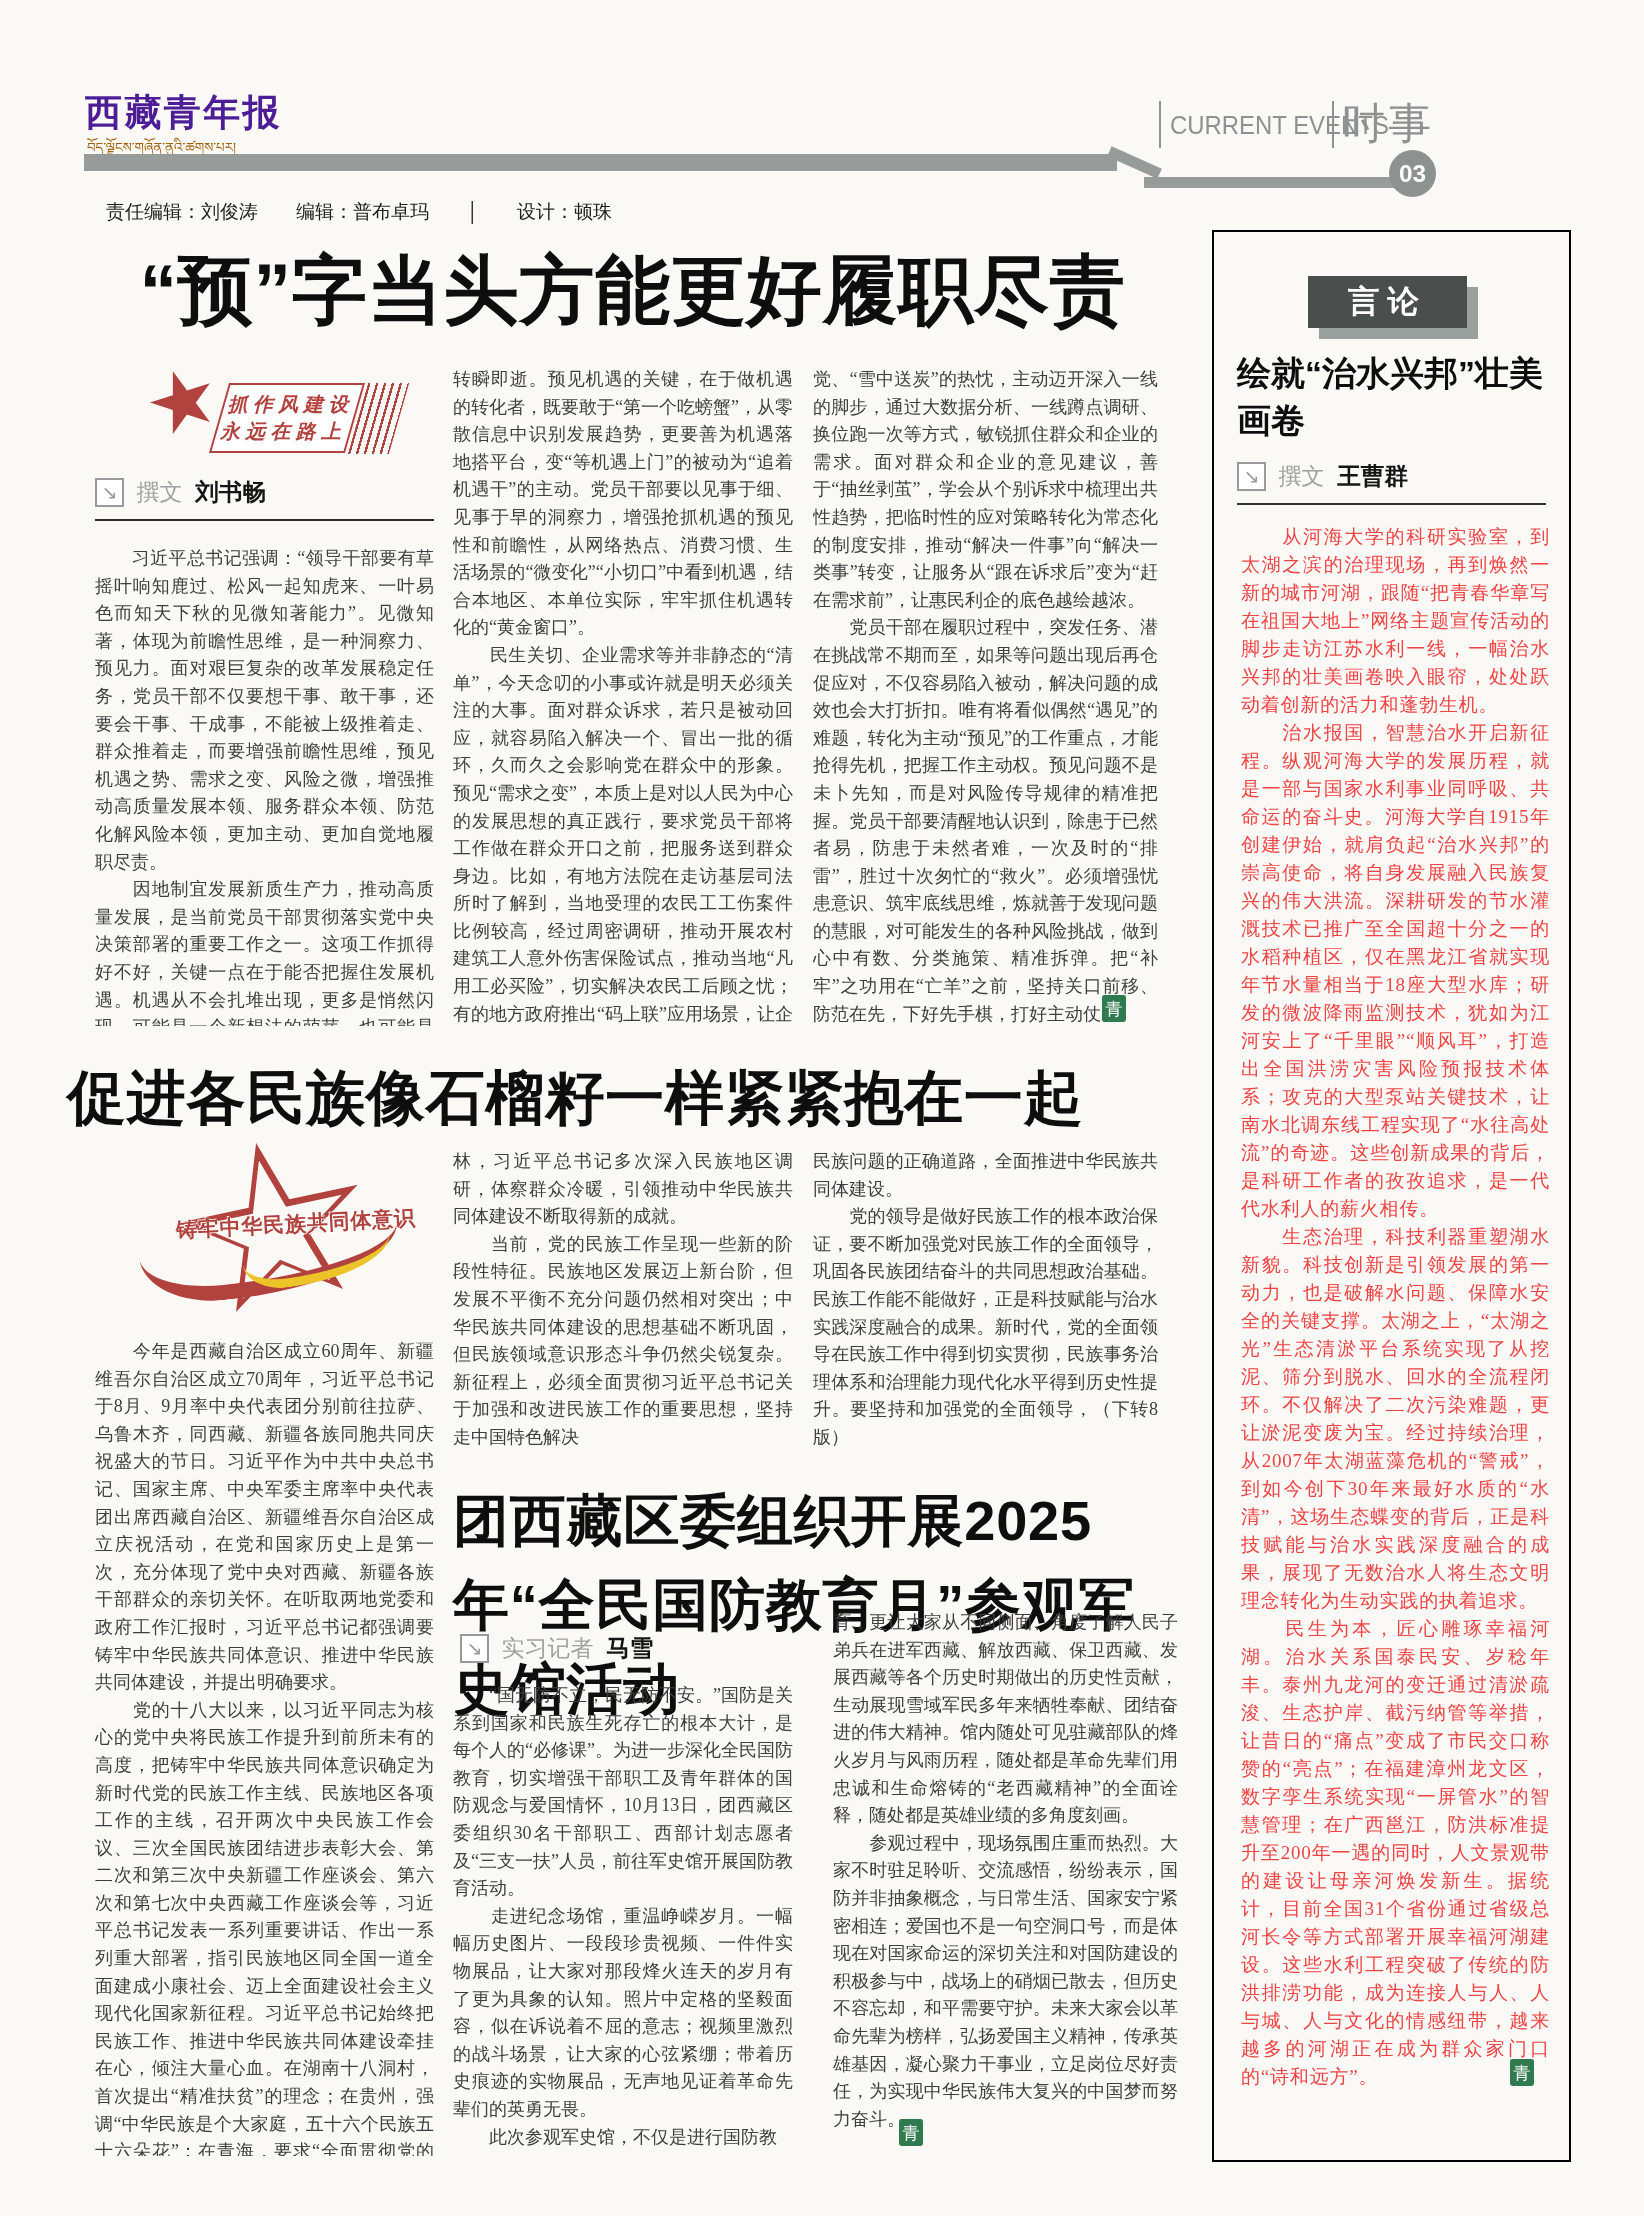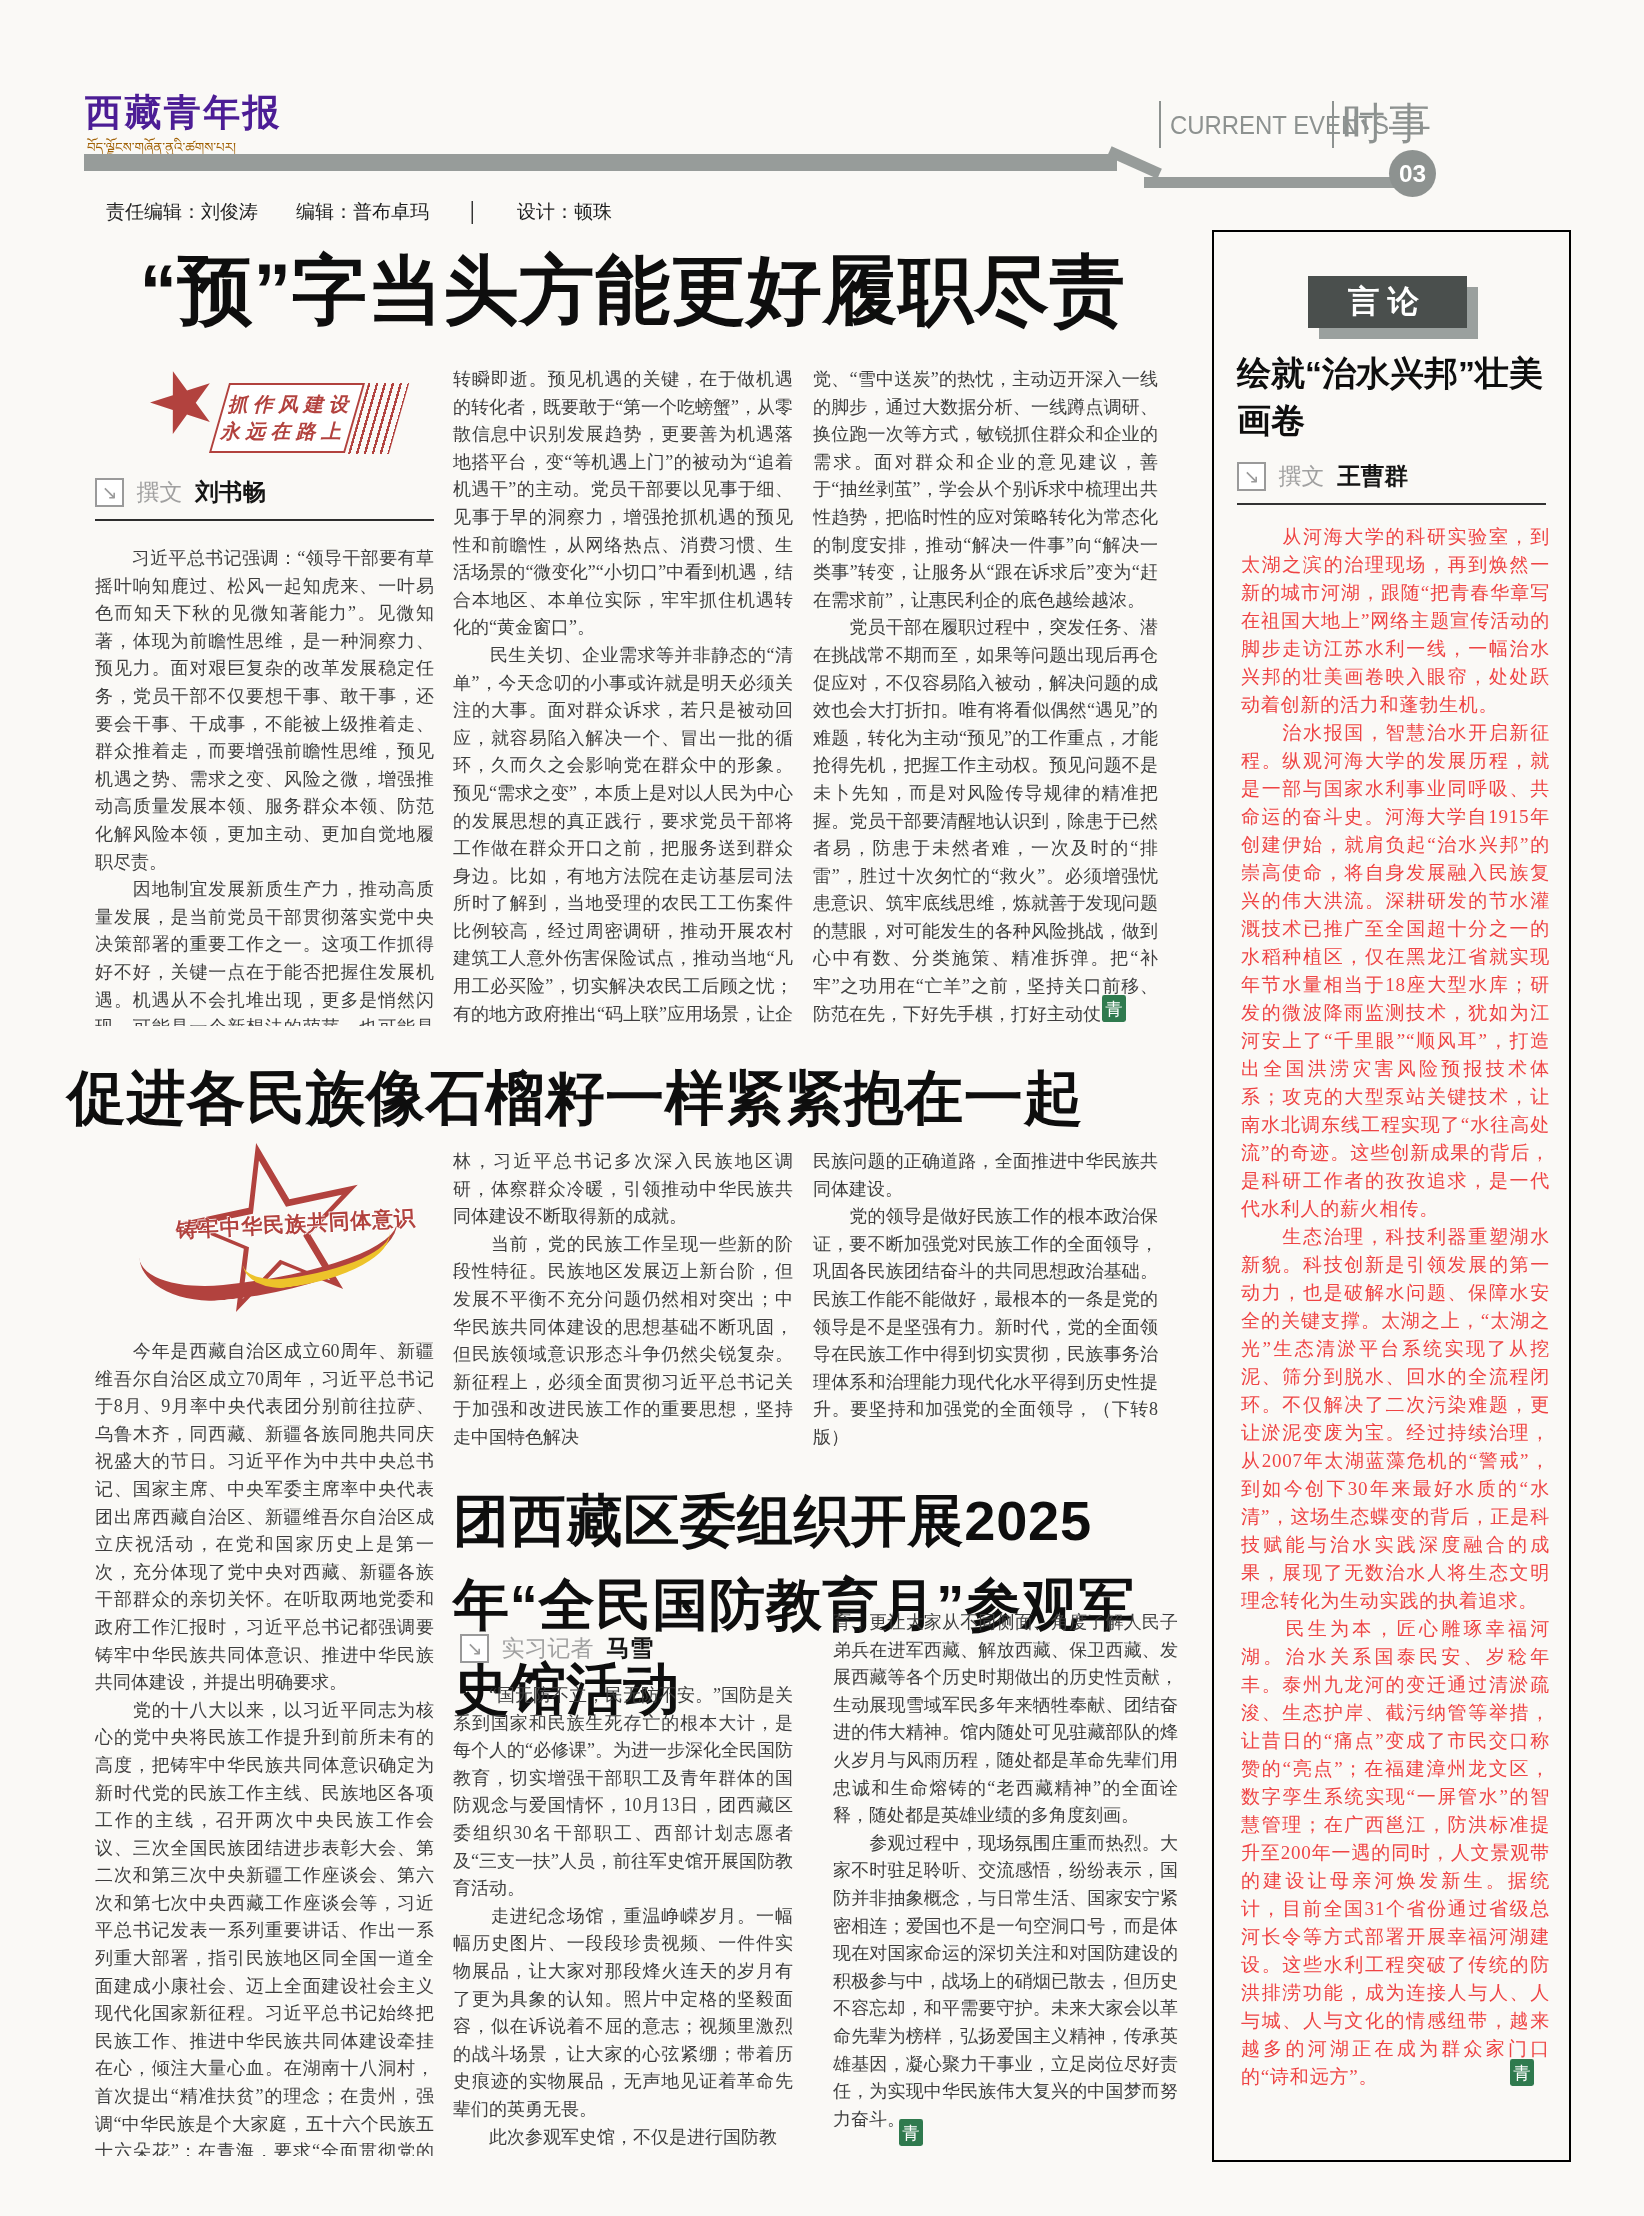--- a/index.html
+++ b/index.html
@@ -135,21 +135,21 @@
   <div class="swoosh-red"></div>
   <div class="swoosh-yellow"></div>
   <div class="stext">铸牢中华民族共同体意识</div>
 </div>
 
 <div class="abs coltext a2c1">　　今年是西藏自治区成立60周年、新疆维吾尔自治区成立70周年，习近平总书记于8月、9月率中央代表团分别前往拉萨、乌鲁木齐，同西藏、新疆各族同胞共同庆祝盛大的节日。习近平作为中共中央总书记、国家主席、中央军委主席率中央代表团出席西藏自治区、新疆维吾尔自治区成立庆祝活动，在党和国家历史上是第一次，充分体现了党中央对西藏、新疆各族干部群众的亲切关怀。在听取两地党委和政府工作汇报时，习近平总书记都强调要铸牢中华民族共同体意识、推进中华民族共同体建设，并提出明确要求。
 　　党的十八大以来，以习近平同志为核心的党中央将民族工作提升到前所未有的高度，把铸牢中华民族共同体意识确定为新时代党的民族工作主线、民族地区各项工作的主线，召开两次中央民族工作会议、三次全国民族团结进步表彰大会、第二次和第三次中央新疆工作座谈会、第六次和第七次中央西藏工作座谈会等，习近平总书记发表一系列重要讲话、作出一系列重大部署，指引民族地区同全国一道全面建成小康社会、迈上全面建设社会主义现代化国家新征程。习近平总书记始终把民族工作、推进中华民族共同体建设牵挂在心，倾注大量心血。在湖南十八洞村，首次提出“精准扶贫”的理念；在贵州，强调“中华民族是个大家庭，五十六个民族五十六朵花”；在青海，要求“全面贯彻党的民族政策，铸牢中华民族共同体意识”……从世界屋脊到黄土高原，从西南山寨到天山南北，从北国边疆到南海椰</div>
 <div class="abs coltext a2c2">林，习近平总书记多次深入民族地区调研，体察群众冷暖，引领推动中华民族共同体建设不断取得新的成就。
 　　当前，党的民族工作呈现一些新的阶段性特征。民族地区发展迈上新台阶，但发展不平衡不充分问题仍然相对突出；中华民族共同体建设的思想基础不断巩固，但民族领域意识形态斗争仍然尖锐复杂。新征程上，必须全面贯彻习近平总书记关于加强和改进民族工作的重要思想，坚持走中国特色解决</div>
 <div class="abs coltext a2c3">民族问题的正确道路，全面推进中华民族共同体建设。
-　　党的领导是做好民族工作的根本政治保证，要不断加强党对民族工作的全面领导，巩固各民族团结奋斗的共同思想政治基础。民族工作能不能做好，最根本的一条是党的领导是不是坚强有力。新时代，党的全面领导在民族工作中得到切实贯彻，民族事务治理体系和治理能力现代化水平得到历史性提升。要坚持和加强党的全面领导，（下转8版）</div>
+　　党的领导是做好民族工作的根本政治保证，要不断加强党对民族工作的全面领导，巩固各民族团结奋斗的共同思想政治基础。民族工作能不能做好，正是科技赋能与治水实践深度融合的成果。新时代，党的全面领导在民族工作中得到切实贯彻，民族事务治理体系和治理能力现代化水平得到历史性提升。要坚持和加强党的全面领导，（下转8版）</div>
 
 <div class="abs hl hl3">团西藏区委组织开展2025年“全民国防教育月”参观军史馆活动</div>
 
 <div class="abs byline-row" style="left:460px;top:1632px;">
   <div class="byline-icon">↘</div>
   <div class="byline-label">实习记者</div>
   <div class="byline-author">马雪</div>
 </div>
 
 <div class="abs coltext a3c1">　　“国无防不立，民无防不安。”国防是关系到国家和民族生死存亡的根本大计，是每个人的“必修课”。为进一步深化全民国防教育，切实增强干部职工及青年群体的国防观念与爱国情怀，10月13日，团西藏区委组织30名干部职工、西部计划志愿者及“三支一扶”人员，前往军史馆开展国防教育活动。

